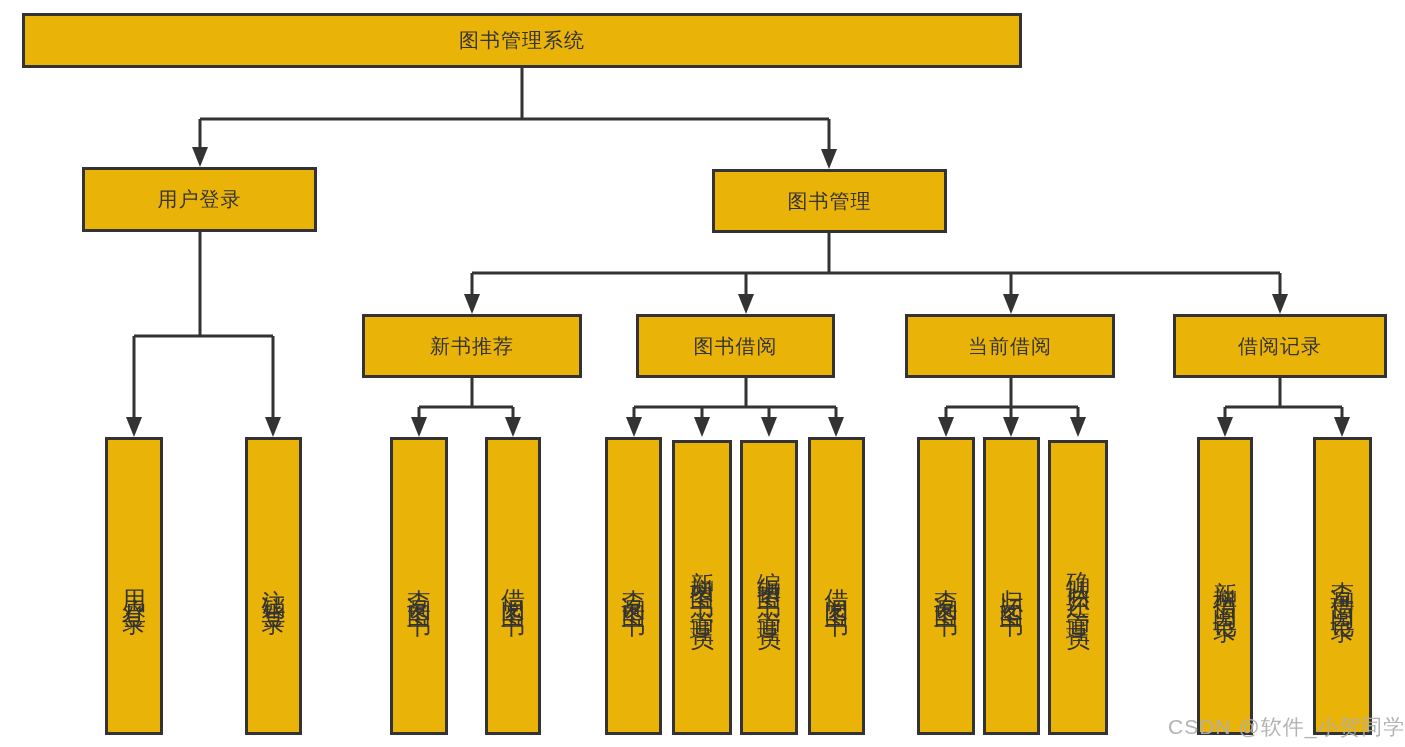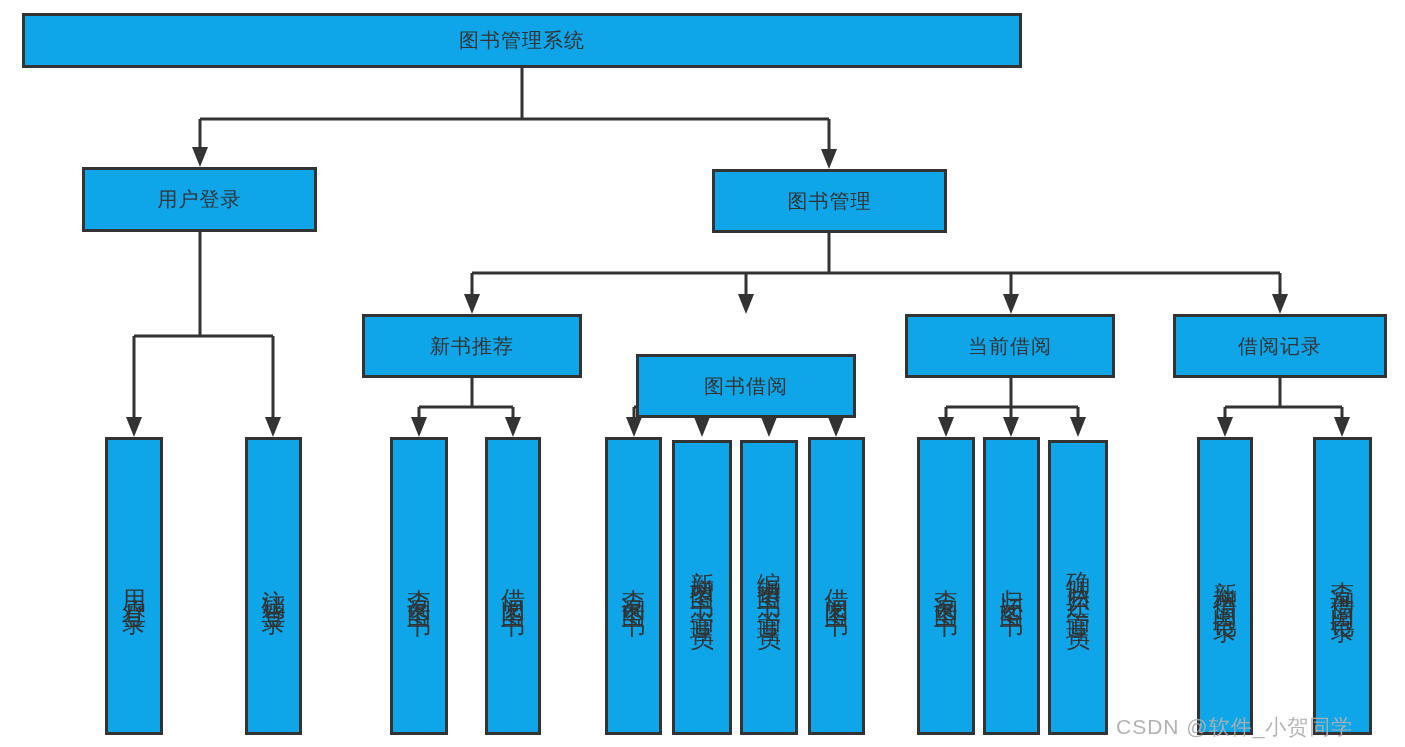--- a/index.html
+++ b/index.html
@@ -2,30 +2,30 @@
 <html><head>
 <meta charset="utf-8">
 <style>
   html,body{margin:0;padding:0;background:#ffffff;}
   .stage{
     position:relative;width:1405px;height:747px;background:#ffffff;
     font-family:"Liberation Sans","DejaVu Sans",sans-serif;color:#333333;overflow:hidden;
   }
   .wires{position:absolute;left:0;top:0;}
   .node{
-    position:absolute;box-sizing:border-box;background:#0ea5e9;
+    position:absolute;box-sizing:border-box;background:#eab308;
     border:3px solid #333333;display:flex;align-items:center;justify-content:center;
   }
   .hnode .lbl{font-size:20px;letter-spacing:1px;white-space:nowrap;}
   .vnode .lbl{
     writing-mode:vertical-rl;text-orientation:mixed;
     font-size:24px;letter-spacing:8px;line-height:1;white-space:nowrap;
   }
   .watermark{
-    position:absolute;left:1116px;top:713px;font-size:21px;letter-spacing:1px;
+    position:absolute;left:1168px;top:713px;font-size:21px;letter-spacing:1px;
     color:rgba(175,175,175,0.95);white-space:nowrap;z-index:5;
   }
 </style>
 </head>
 <body>
 
 <div class="stage">
 
   <svg class="wires" width="1405" height="747" viewBox="0 0 1405 747">
     <g stroke="#333333" stroke-width="3" fill="none">
@@ -74,21 +74,21 @@
   <div class="node hnode" style="left:82px;top:167px;width:235px;height:65px;">
     <span class="lbl">用户登录</span>
   </div>
   <div class="node hnode" style="left:362px;top:314px;width:220px;height:64px;">
     <span class="lbl">新书推荐</span>
   </div>
 
   <div class="node hnode" style="left:712px;top:169px;width:235px;height:64px;">
     <span class="lbl">图书管理</span>
   </div>
-  <div class="node hnode" style="left:636px;top:314px;width:220px;height:64px;margin-top:40px;">
+  <div class="node hnode" style="left:636px;top:314px;width:199px;height:64px;">
     <span class="lbl">图书借阅</span>
   </div>
   <div class="node hnode" style="left:905px;top:314px;width:210px;height:64px;">
     <span class="lbl">当前借阅</span>
   </div>
   <div class="node hnode" style="left:1173px;top:314px;width:214px;height:64px;">
     <span class="lbl">借阅记录</span>
   </div>
 
   <div class="node vnode" style="left:105px;top:437px;width:58px;height:298px;">

